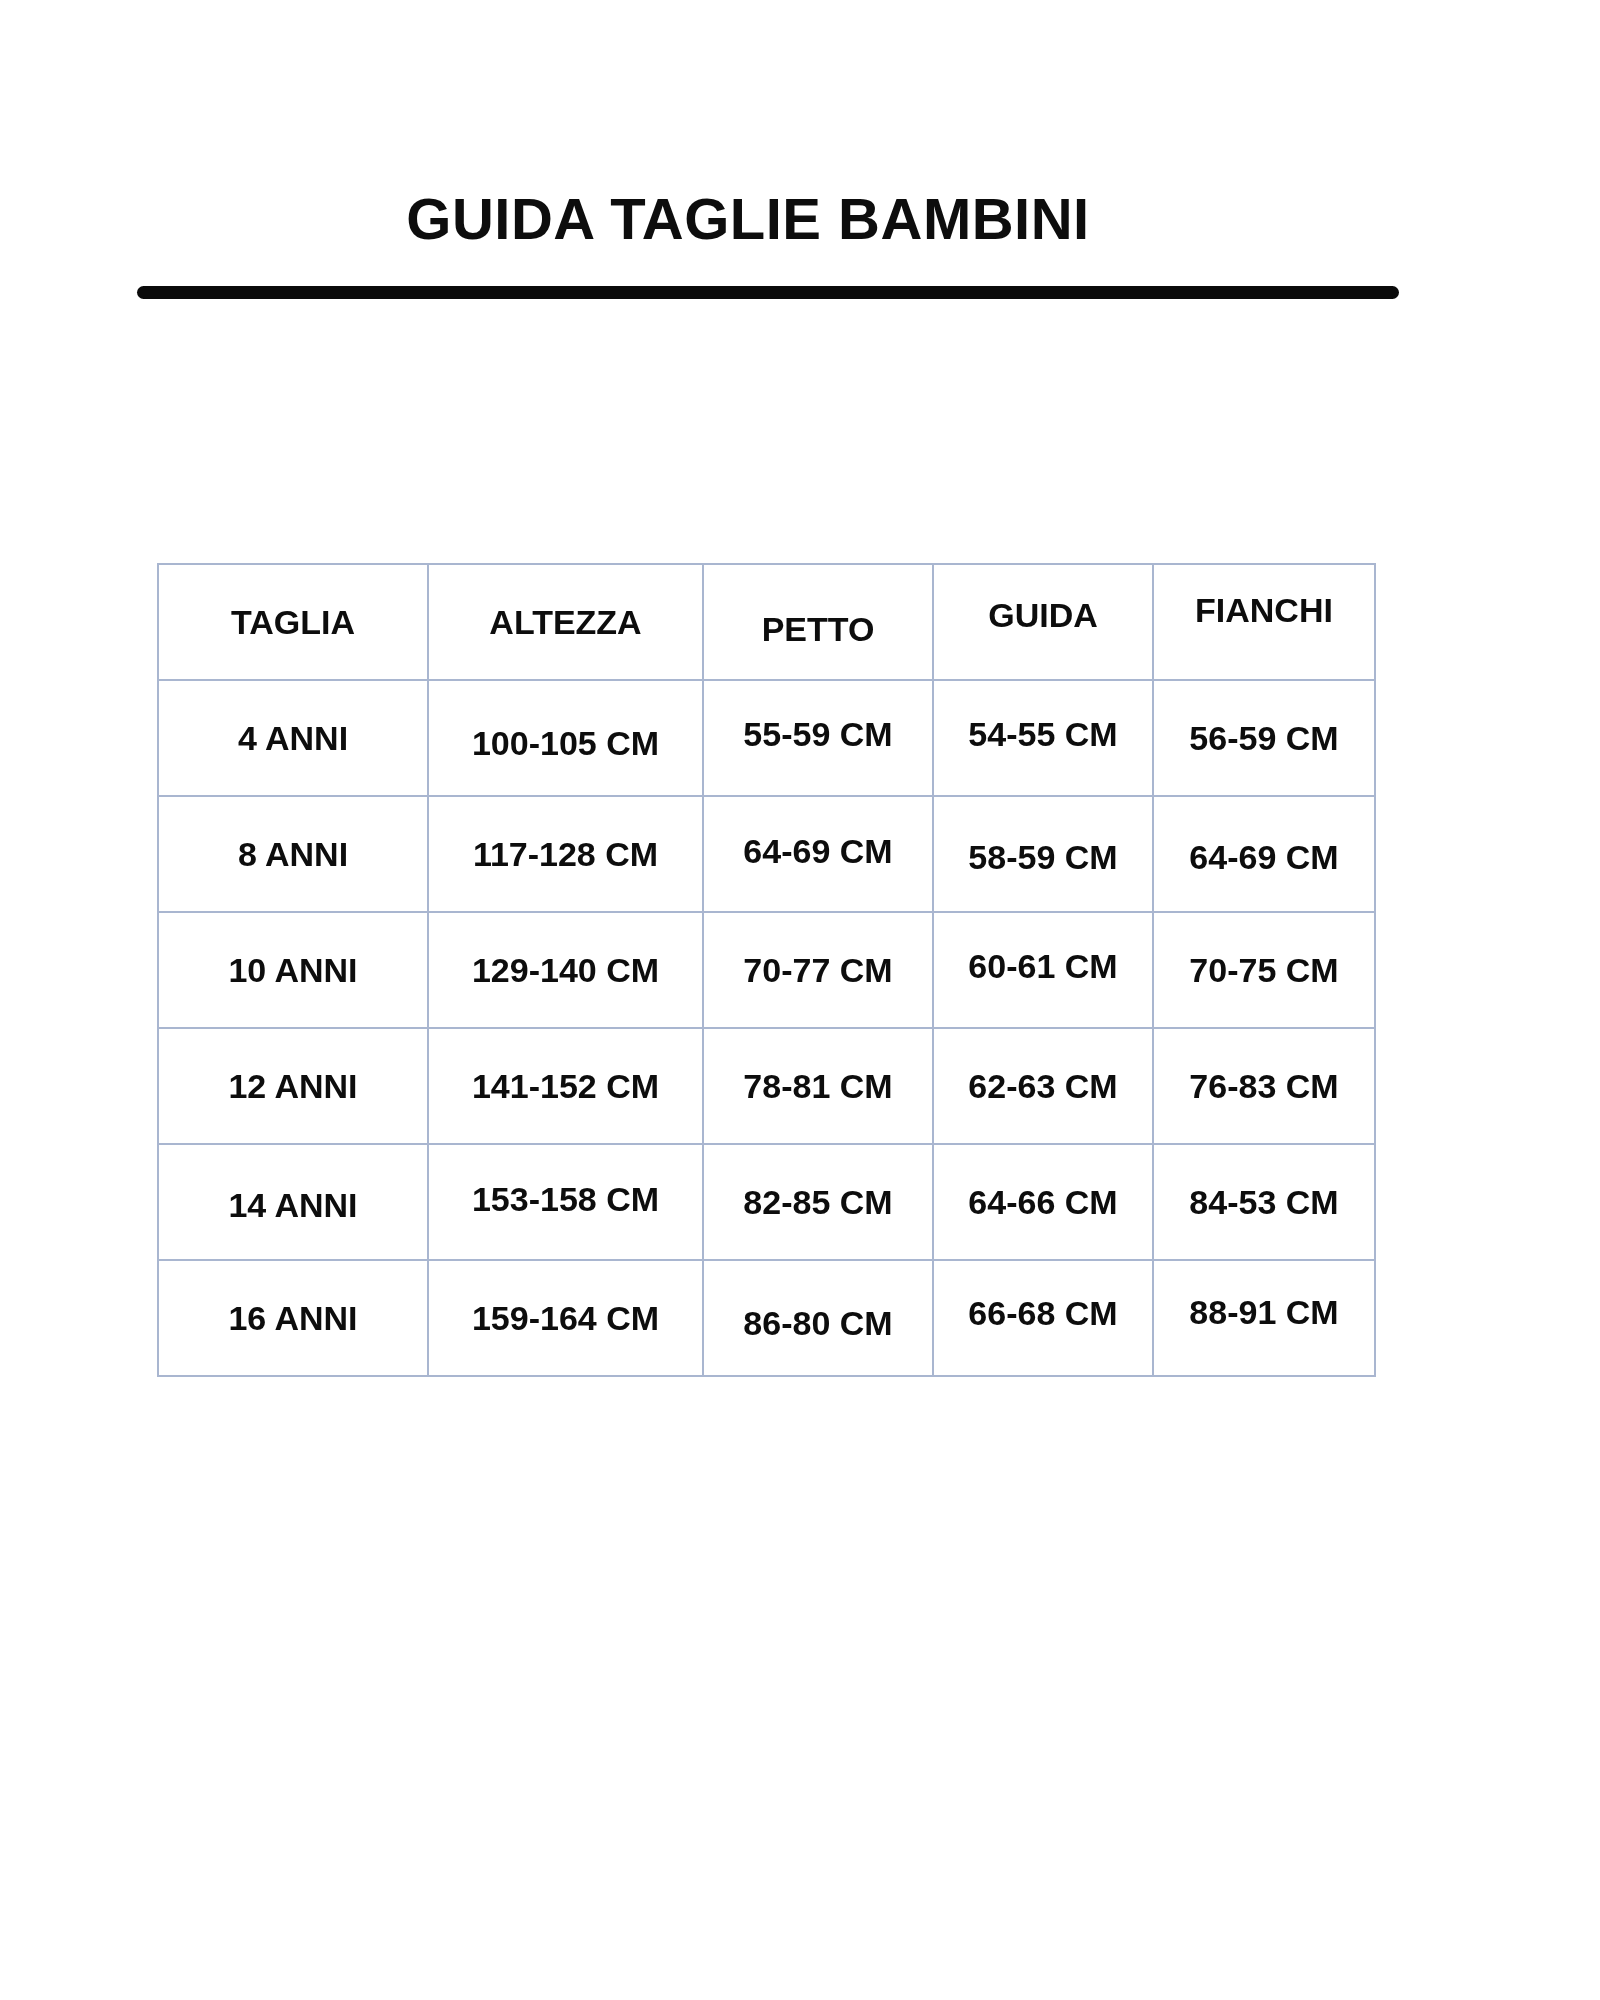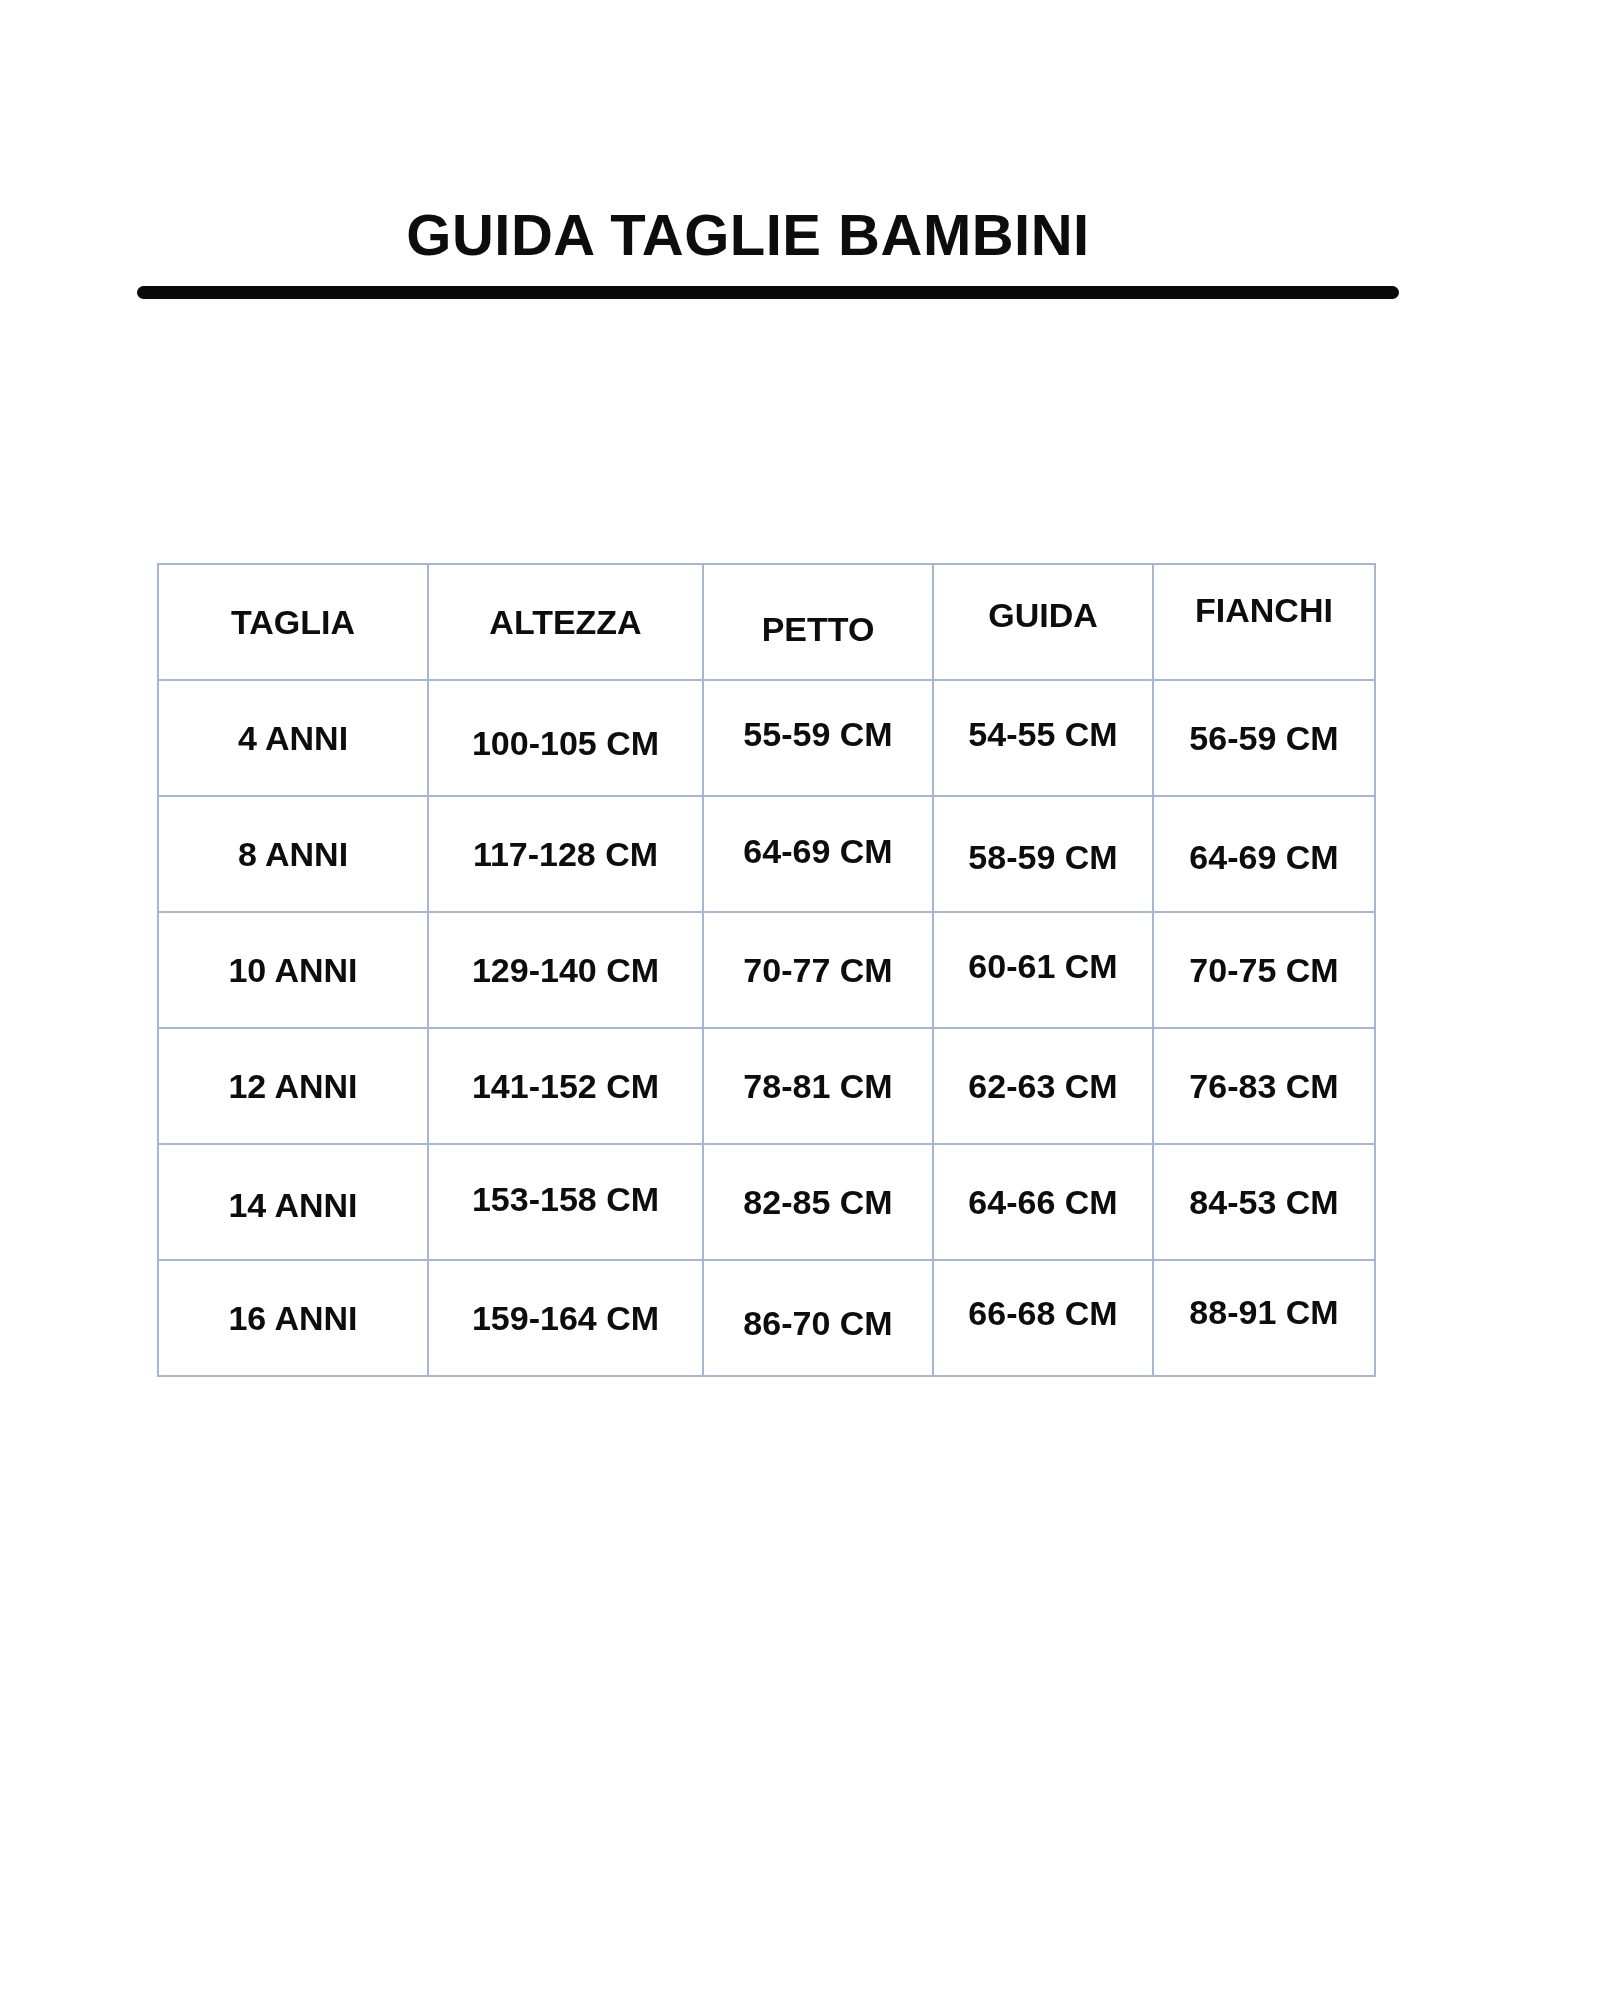--- a/index.html
+++ b/index.html
@@ -15,21 +15,21 @@
     background:var(--background);
     font-family:"Liberation Sans",sans-serif;
     position:relative;
     overflow:hidden;
   }
   .title-wrap{
     position:absolute;left:108px;top:188px;width:1280px;
     text-align:center;
   }
   .page-title{
-    margin:16px;
+    margin:0;
     font-size:58px;line-height:62px;font-weight:700;
     color:var(--text);
     letter-spacing:0.5px;
     white-space:nowrap;
   }
   .title-rule{
     position:absolute;left:137px;top:286px;
     width:1262px;height:13px;
     background:var(--title-rule);
     border-radius:7px;
@@ -124,18 +124,18 @@
     <tr>
       <td>14 ANNI</td>
       <td>153-158 CM</td>
       <td>82-85 CM</td>
       <td>64-66 CM</td>
       <td>84-53 CM</td>
     </tr>
     <tr>
       <td>16 ANNI</td>
       <td>159-164 CM</td>
-      <td>86-70 CM</td>
+      <td>86-80 CM</td>
       <td>66-68 CM</td>
       <td>88-91 CM</td>
     </tr>
   </tbody>
 </table>
 
 </body></html>

